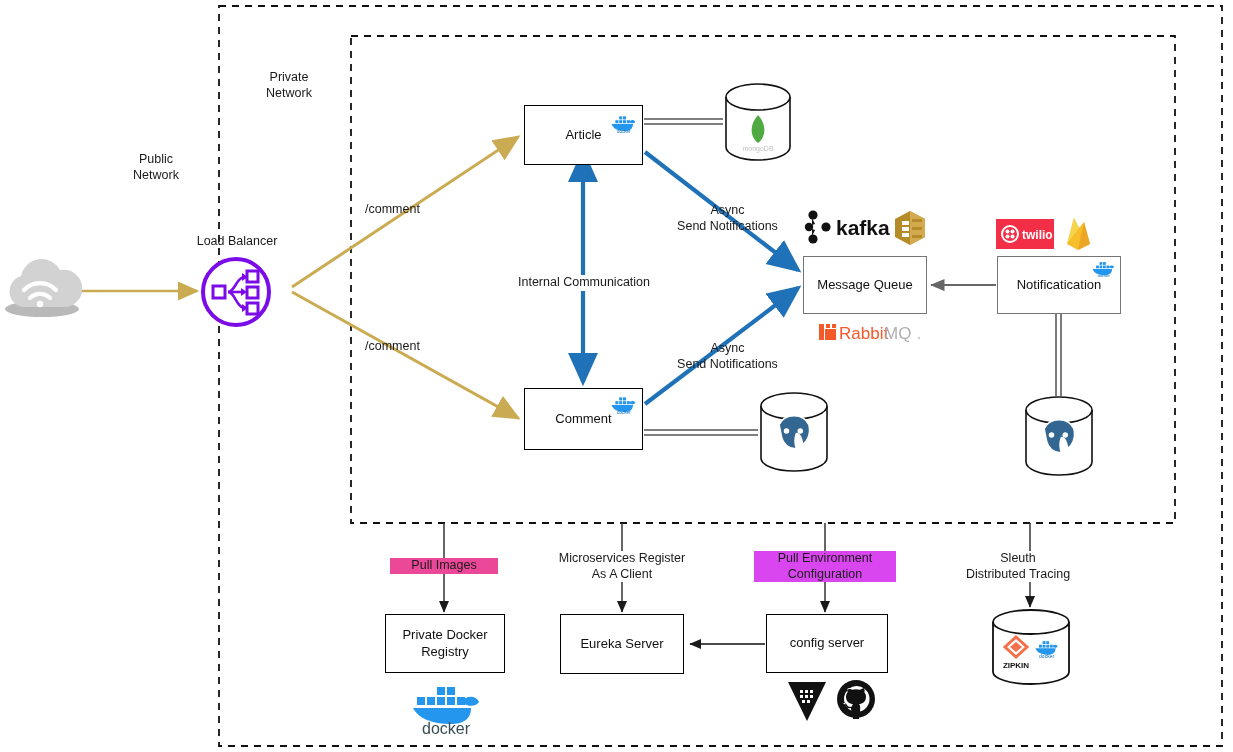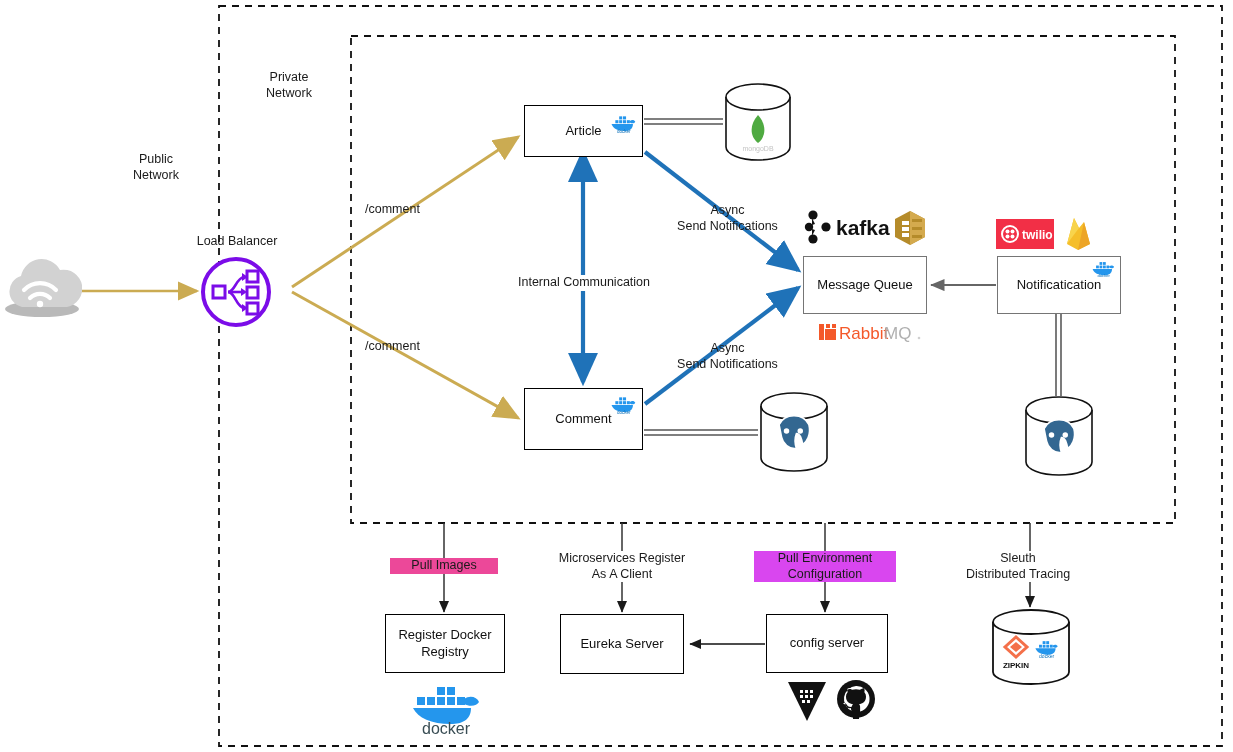--- a/index.html
+++ b/index.html
@@ -122,21 +122,21 @@
   <div class="lbl" style="left:655px;top:341px;width:145px;">Async
 Send Notifications</div>
   <div class="lbl" style="left:390px;top:558px;width:108px;background:#ec4899;">Pull Images</div>
   <div class="lbl" style="left:538px;top:551px;width:168px;background:#fff;">Microservices Register
 As A Client</div>
   <div class="lbl" style="left:754px;top:551px;width:142px;background:#d946ef;">Pull Environment
 Configuration</div>
   <div class="lbl" style="left:940px;top:551px;width:156px;background:#fff;">Sleuth
 Distributed Tracing</div>
 
-  <div class="node-box node-black" style="left:524px;top:105px;width:119px;height:52px;">
+  <div class="node-box node-black" style="left:524px;top:105px;width:119px;height:60px;">
     <span>Article</span>
     <span class="docker-mini" style="right:6px;top:8px;">
       <svg width="26" height="20" viewBox="0 0 34 26">
         <g fill="#2496ed">
           <rect x="7" y="8" width="4" height="4"></rect>
             <rect x="12" y="8" width="4" height="4"></rect>
           <rect x="17" y="8" width="4" height="4"></rect>
             <rect x="12" y="3" width="4" height="4"></rect>
           <rect x="17" y="3" width="4" height="4"></rect>
             <rect x="22" y="8" width="4" height="4"></rect>
@@ -184,21 +184,21 @@
             <rect x="22" y="8" width="4" height="4"></rect>
           <path d="M2,13 h28 c0,6 -4,9 -10,9 c-10,0 -16,-3 -18,-9 z"></path>
           <path d="M26,9 c3,-2 6,-1 7,1 c-1,2 -4,3 -7,1 z"></path>
         </g>
         <text x="9" y="25" font-size="6" fill="#0b6fb8" font-family="'Liberation Sans',sans-serif">docker</text>
       </svg>
     </span>
   </div>
 
   <div class="node-box node-black" style="left:385px;top:614px;width:120px;height:59px;">
-    <span style="white-space:pre-line;">Register Docker
+    <span style="white-space:pre-line;">Private Docker
 Registry</span>
   </div>
 
   <div class="node-box node-black" style="left:560px;top:614px;width:124px;height:60px;">
     <span>Eureka Server</span>
   </div>
 
   <div class="node-box node-black" style="left:766px;top:614px;width:122px;height:59px;">
     <span>config server</span>
   </div>

